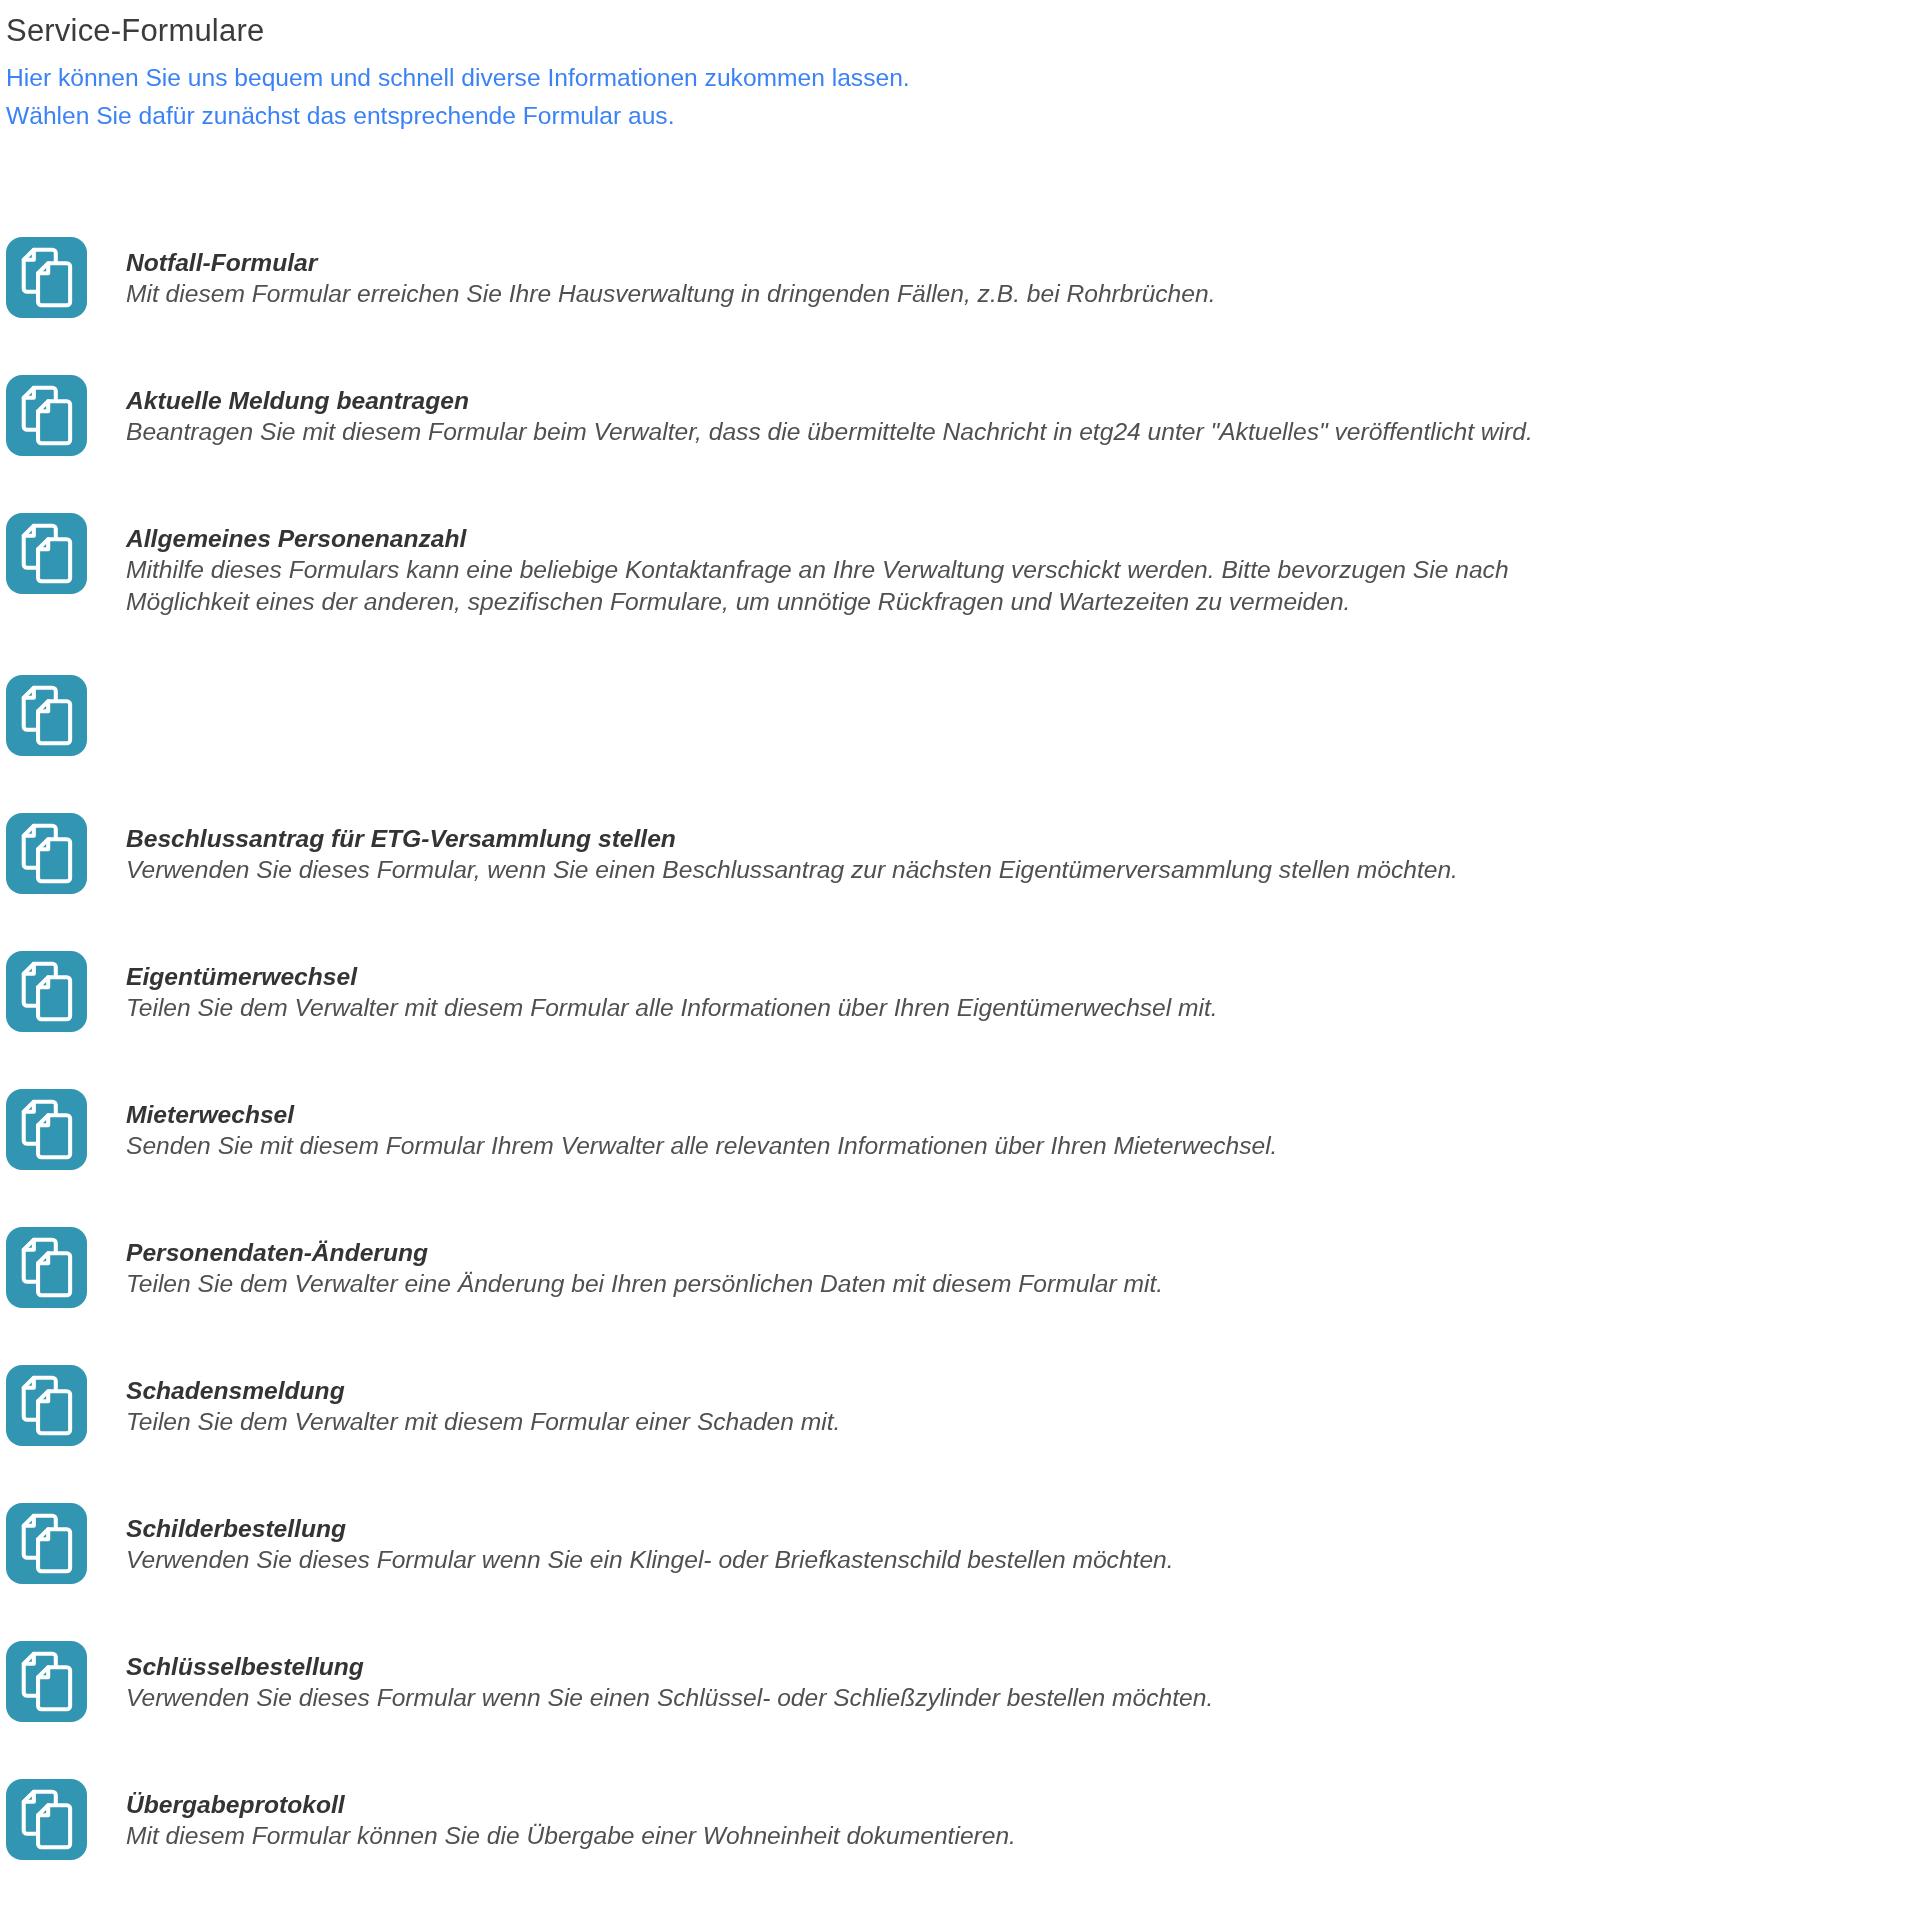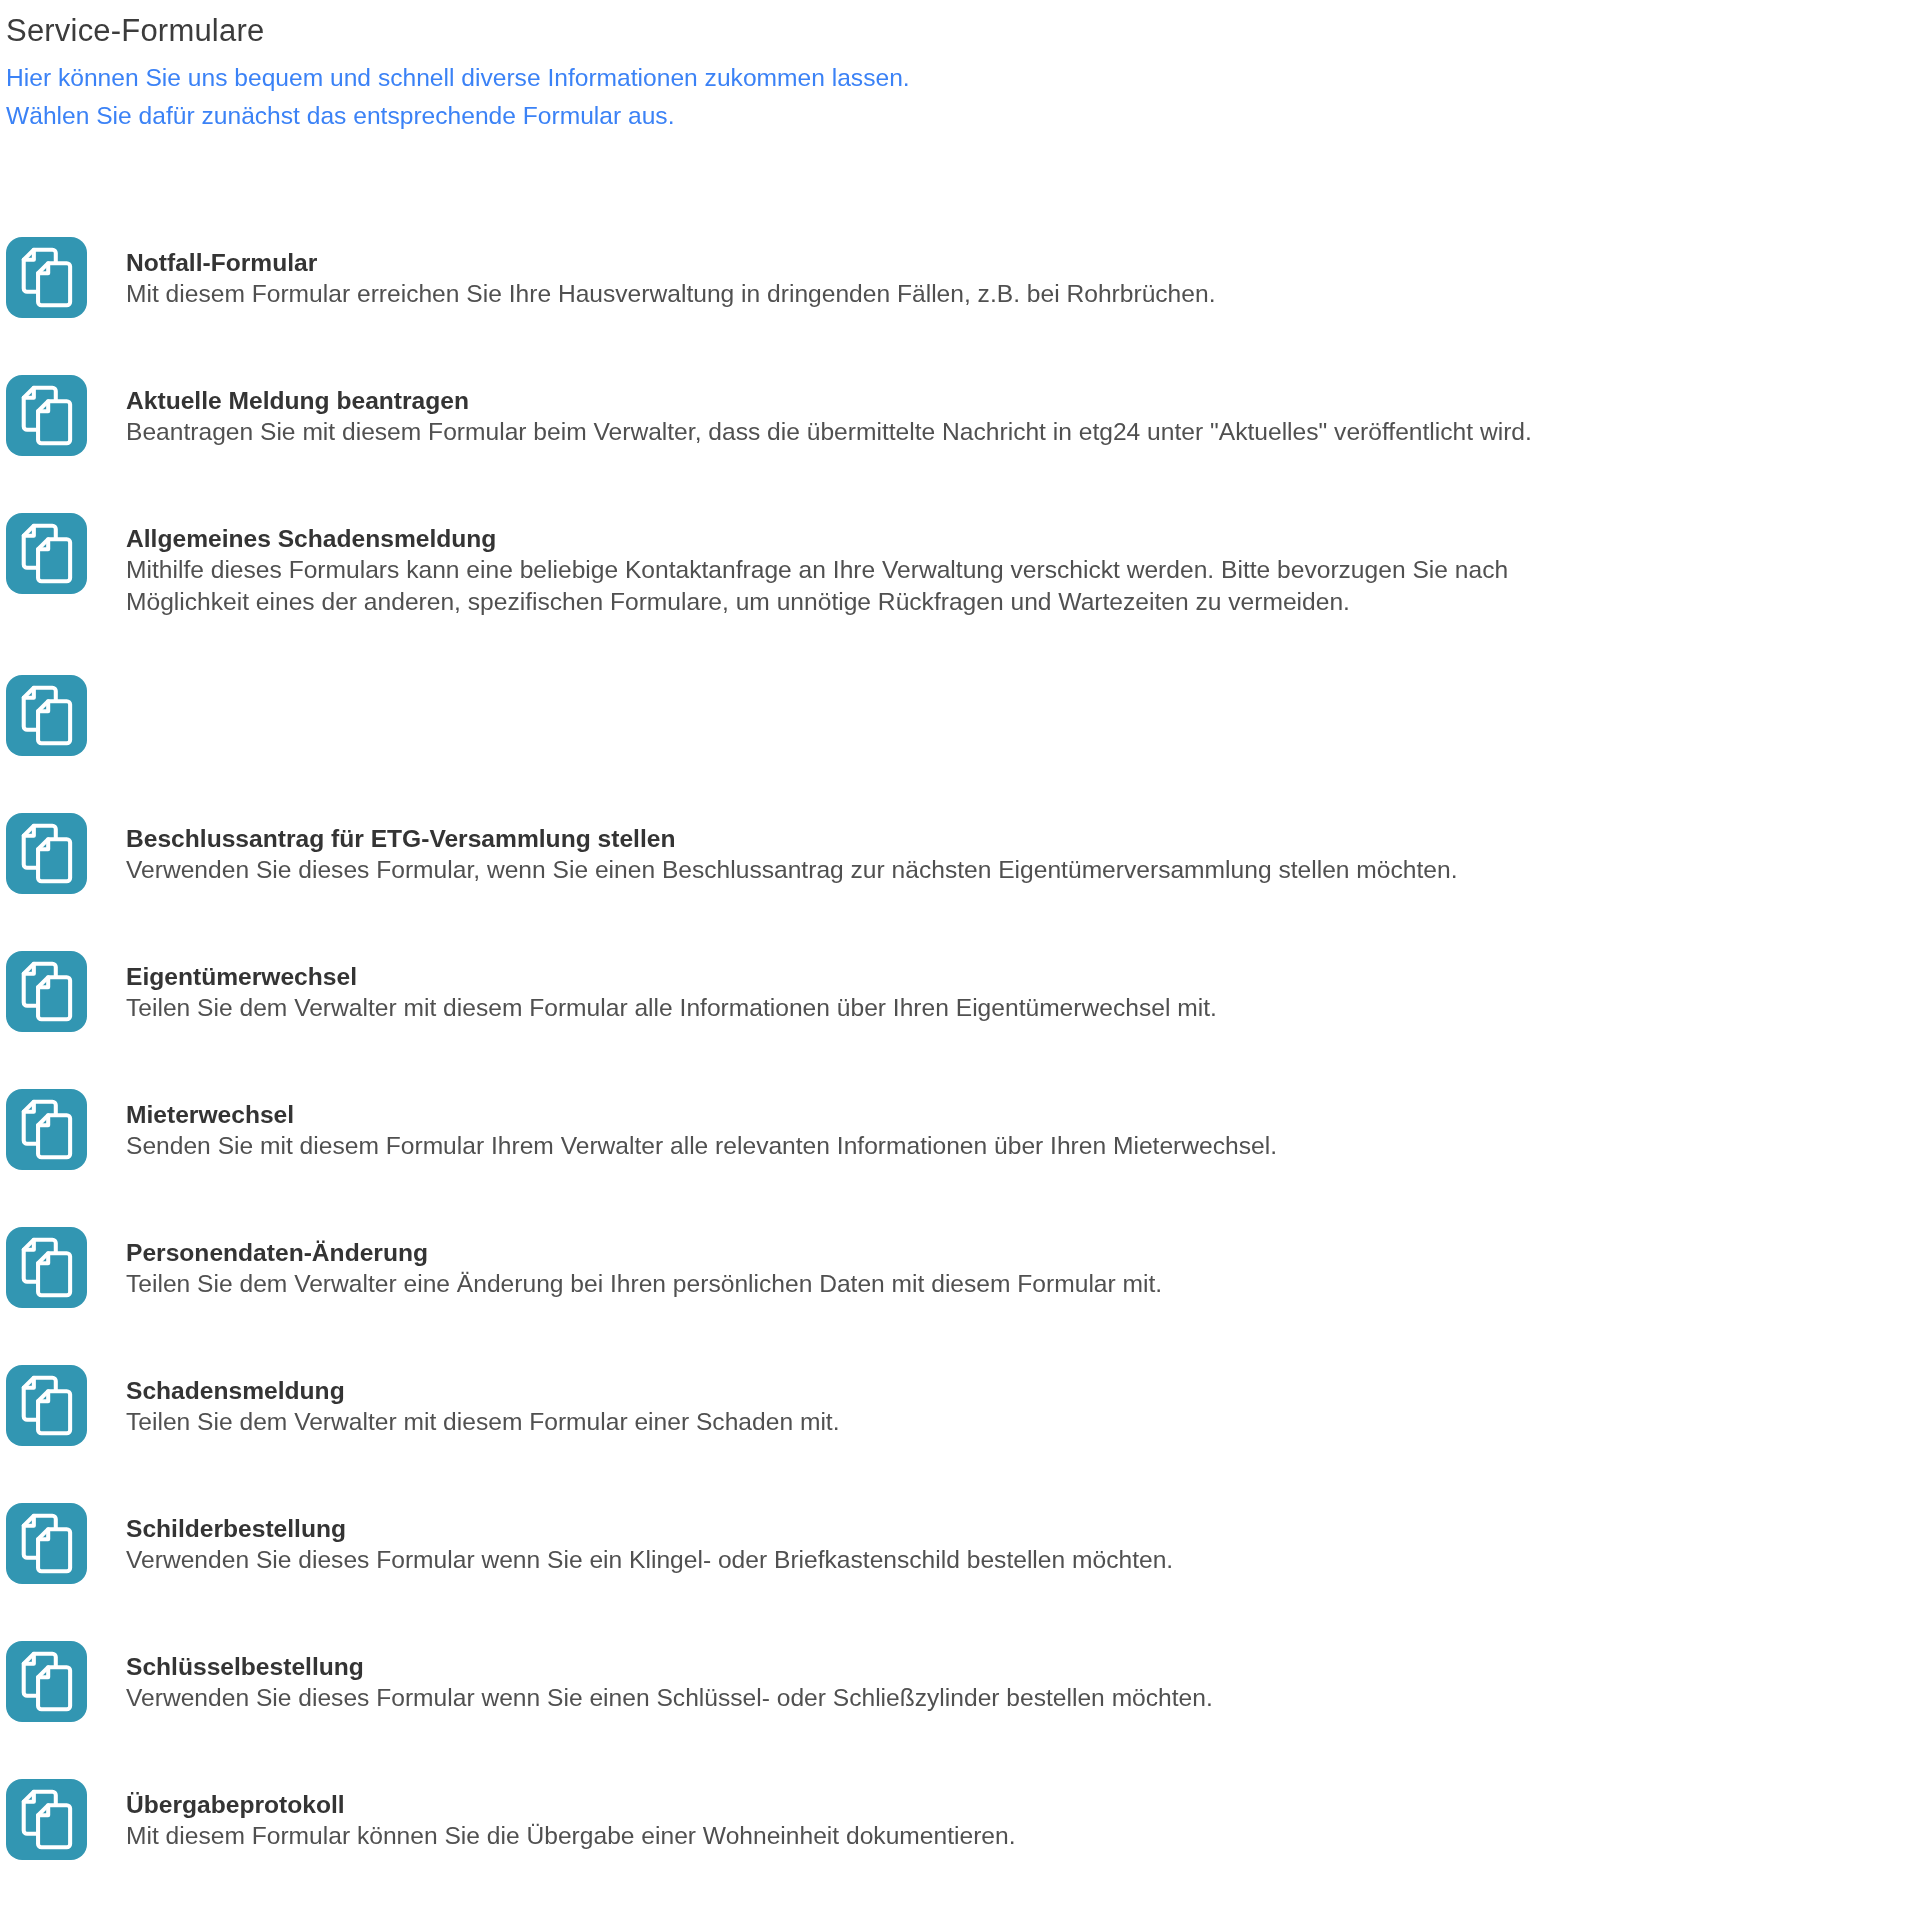--- a/index.html
+++ b/index.html
@@ -13,21 +13,21 @@
   main { padding: 5.1px 13.6px 0 6px; }
   h1.page-title {
     font-size: 31px; font-weight: 400; color: #3c3c3c;
     margin: 5px 0 0 0; line-height: 41px; letter-spacing: 0.2px;
   }
   p.intro {
     font-size: 24.6px; color: #3b82f6; line-height: 32px;
     margin: 11px 0 6px 0;
   }
   p.intro + p.intro { margin-top: 4px; }
-  .form-list { margin-top: 105px; }
+  .form-list { margin-top: 105px; font-style: italic; }
   .row {
     display: flex; align-items: flex-start;
     margin-bottom: 57px;
     cursor: pointer;
   }
   .tile {
     flex: 0 0 81px; width: 81px; height: 81px;
     border-radius: 16px;
     background: var(--icon-bg, #3296b2);
     display: flex; align-items: center; justify-content: center;
@@ -93,21 +93,21 @@
       <svg viewBox="0 0 48 48" aria-hidden="true">
 
         <path class="pg pg-back" d="M 16.5 7.5 H 27.5 A 2 2 0 0 1 29.5 9.5 V 30.5 A 2 2 0 0 1 27.5 32.5 H 12.5 A 2 2 0 0 1 10.5 30.5 V 13.5 Z"></path>
         <path class="fold" d="M 10.5 13.5 H 16.5 V 7.5"></path>
 
         <path class="pg pg-front" d="M 25 15.5 H 36 A 2 2 0 0 1 38 17.5 V 38.5 A 2 2 0 0 1 36 40.5 H 21 A 2 2 0 0 1 19 38.5 V 21.5 Z"></path>
         <path class="fold" d="M 19 21.5 H 25 V 15.5"></path>
       </svg>
     </div>
     <div class="txt">
-      <div class="ttl">Allgemeines Schadensmeldung</div>
+      <div class="ttl">Allgemeines Personenanzahl</div>
       <div class="desc">Mithilfe dieses Formulars kann eine beliebige Kontaktanfrage an Ihre Verwaltung verschickt werden. Bitte bevorzugen Sie nach Möglichkeit eines der anderen, spezifischen Formulare, um unnötige Rückfragen und Wartezeiten zu vermeiden.</div>
     </div>
   </div>
 
   <div class="row">
     <div class="tile">
       <svg viewBox="0 0 48 48" aria-hidden="true">
 
         <path class="pg pg-back" d="M 16.5 7.5 H 27.5 A 2 2 0 0 1 29.5 9.5 V 30.5 A 2 2 0 0 1 27.5 32.5 H 12.5 A 2 2 0 0 1 10.5 30.5 V 13.5 Z"></path>
         <path class="fold" d="M 10.5 13.5 H 16.5 V 7.5"></path>

